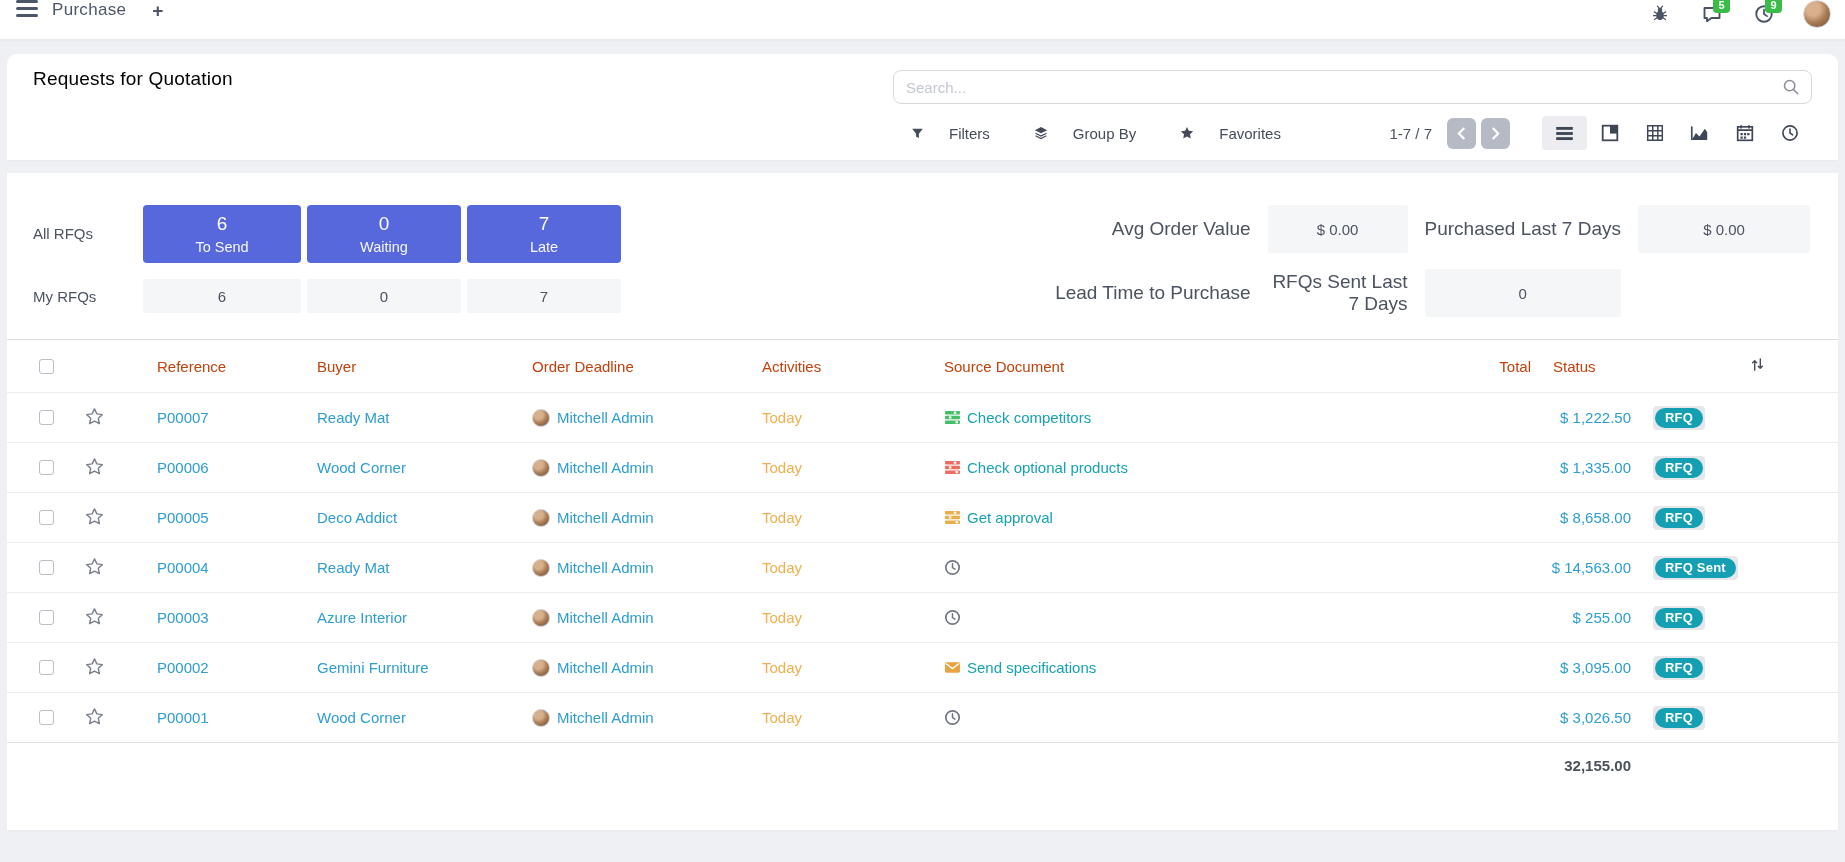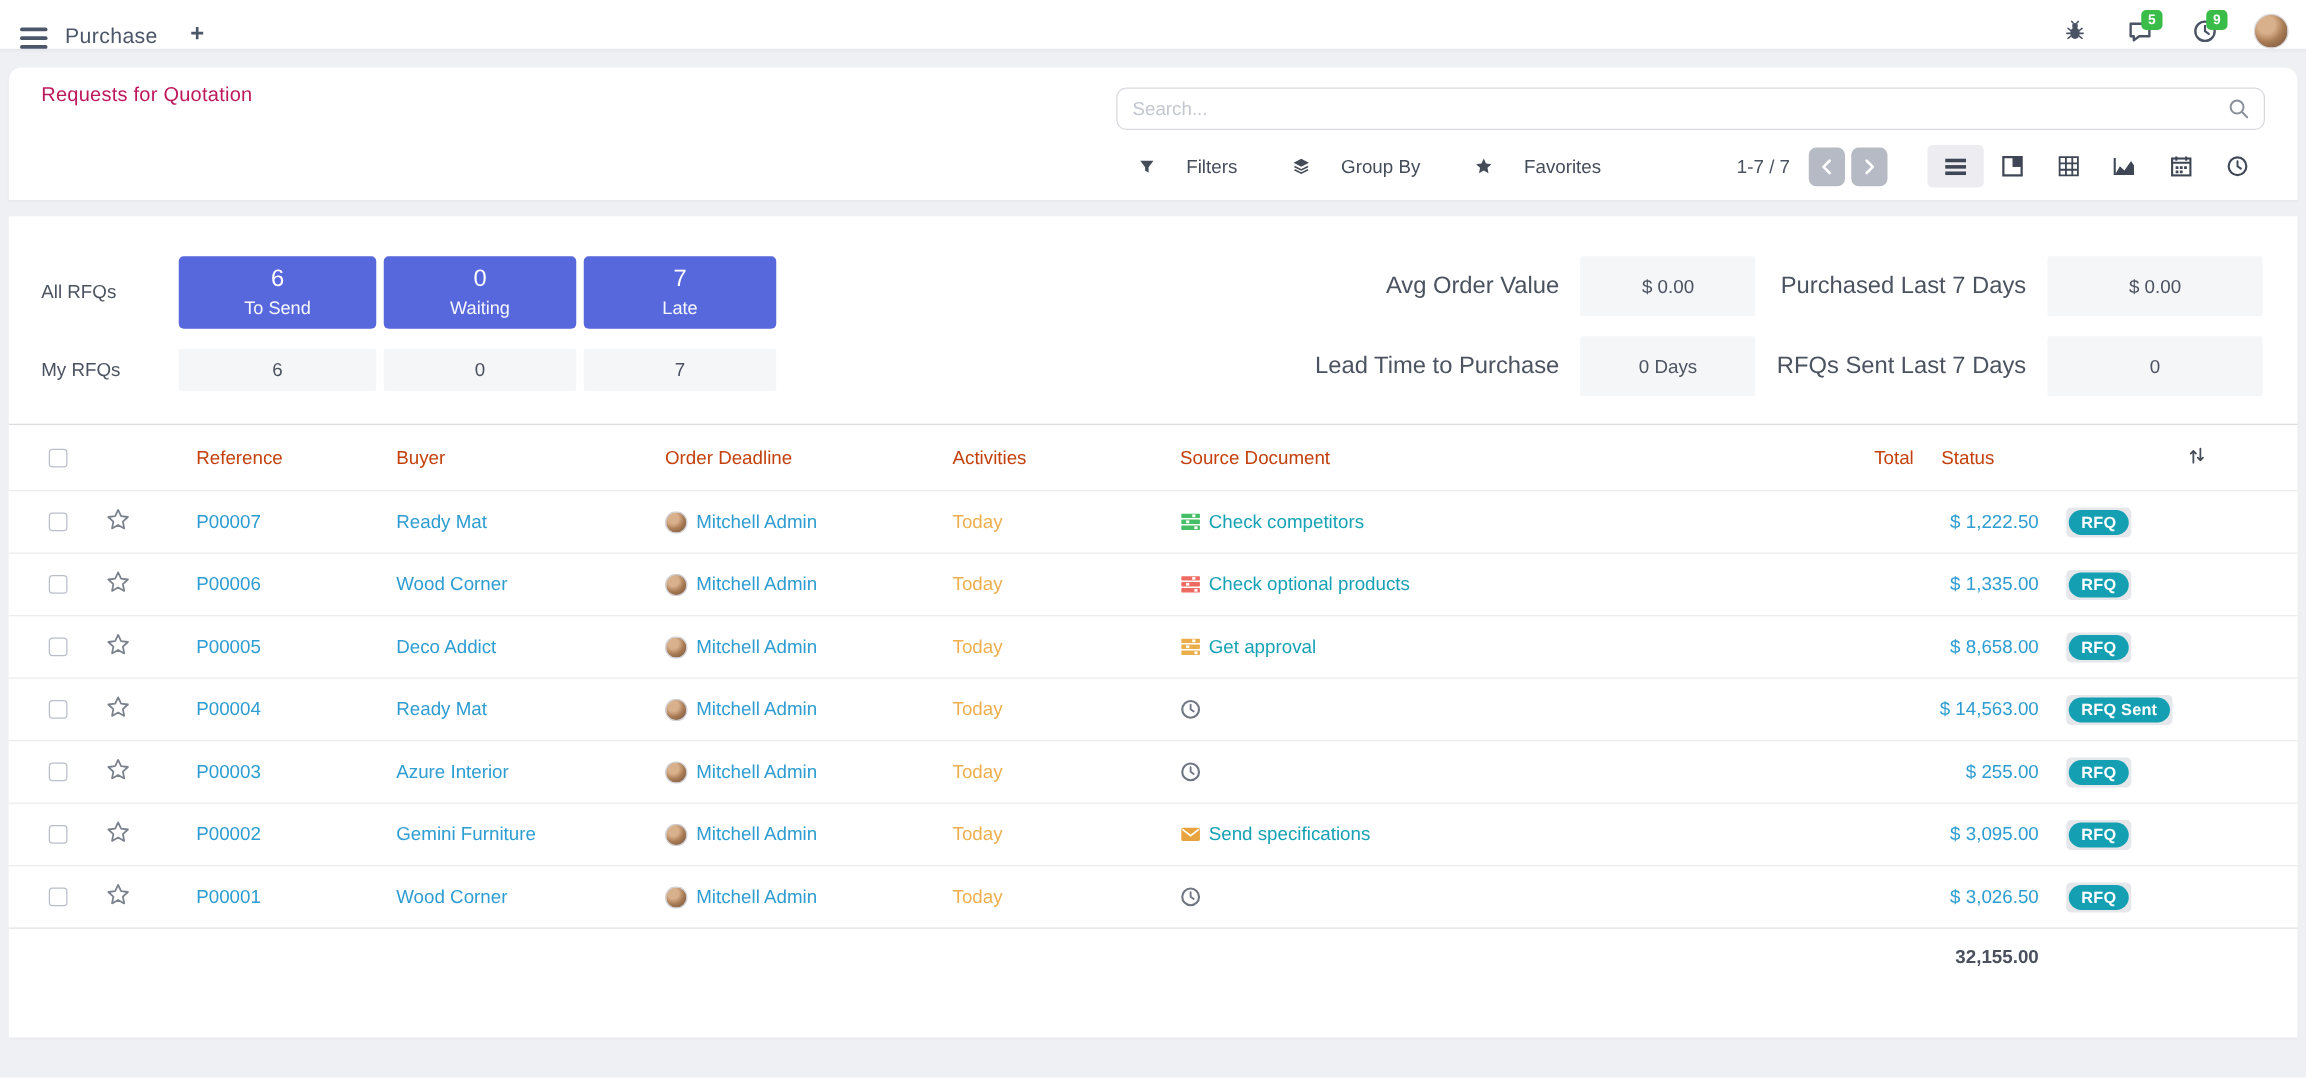--- a/index.html
+++ b/index.html
@@ -5,21 +5,21 @@
   * { margin:0; padding:0; box-sizing:border-box; }
   html,body { width:1845px; height:862px; overflow:hidden; }
   body {
     font-family:"Liberation Sans", sans-serif;
     background:#eff0f3;
     color:#4b5260;
     font-size:15px;
   }
   
   .navbar {
-    height:40px; background:#fff; display:flex; align-items:flex-end;
+    height:40px; background:#fff; display:flex; align-items:flex-start;
     padding:0 14px 0 16px; border-bottom:1px solid #e9e9ed;
     box-shadow:0 1px 2px rgba(0,0,0,.04);
   }
   .hamburger { width:22px; display:flex; flex-direction:column; gap:4px; cursor:pointer; }
   .hamburger span { height:3px; background:#4c5669; border-radius:2px; }
   .app-name { margin-left:14px; font-size:17px; color:#4c5669; letter-spacing:.3px; cursor:pointer; }
   .plus-tab { margin-left:26px; font-size:19px; font-weight:bold; color:#4c5669; cursor:pointer; }
   .nav-right { margin-left:auto; display:flex; align-items:center; gap:26px; }
   .nav-icon { position:relative; width:26px; height:26px; display:flex; align-items:center; justify-content:center; cursor:pointer; }
   .nav-badge {
@@ -31,21 +31,21 @@
     width:28px; height:28px; border-radius:50%;
     background:radial-gradient(circle at 35% 30%, #d9b08c 0 28%, #a97c55 55%, #6e4f38 100%);
     border:1px solid #d8d8dc; cursor:pointer;
   }
   
   .card { background:#fff; margin:0 7px; }
   .control-card { margin-top:14px; border-radius:10px 10px 0 0; padding:10px 26px 10px 26px; display:flex; box-shadow:0 1px 2px rgba(0,0,0,.03); }
   .main-card { margin-top:13px; height:657px; box-shadow:0 1px 2px rgba(0,0,0,.03); }
   
   .cp-left { width:860px; }
-  .page-title { font-size:16px; color:#be185d; letter-spacing:.2px; margin-top:4px; }
+  .page-title { font-size:19px; color:#000000; letter-spacing:.2px; margin-top:4px; }
   .cp-buttons { display:flex; gap:9px; margin-top:12px; }
   .btn-create {
     background:#5b68c8; color:#fff; border:none; border-radius:4px;
     font-size:12.5px; font-weight:bold; letter-spacing:.6px; padding:0 18px; height:36px; cursor:pointer;
   }
   .btn-download {
     background:#6e7480; border:none; border-radius:4px; width:44px; height:36px;
     display:flex; align-items:center; justify-content:center; cursor:pointer;
   }
   .cp-right { flex:1; padding-top:6px; }
@@ -264,21 +264,20 @@
       <div class="my-cell">6</div>
       <div class="my-cell">0</div>
       <div class="my-cell">7</div>
     </div>
     <div class="kpi-grid">
       <div class="kpi-label">Avg Order Value</div>
       <div class="kpi-value">$ 0.00</div>
       <div class="kpi-label">Purchased Last 7 Days</div>
       <div class="kpi-value">$ 0.00</div>
       <div class="kpi-label">Lead Time to Purchase</div>
-      <div class="kpi-value">0 Days</div>
       <div class="kpi-label">RFQs Sent Last 7 Days</div>
       <div class="kpi-value">0</div>
     </div>
   </div>
 
   <div class="list">
     <div class="trow thead-row">
       <div class="cb-cell">
           <div class="checkbox"></div>
         </div>

